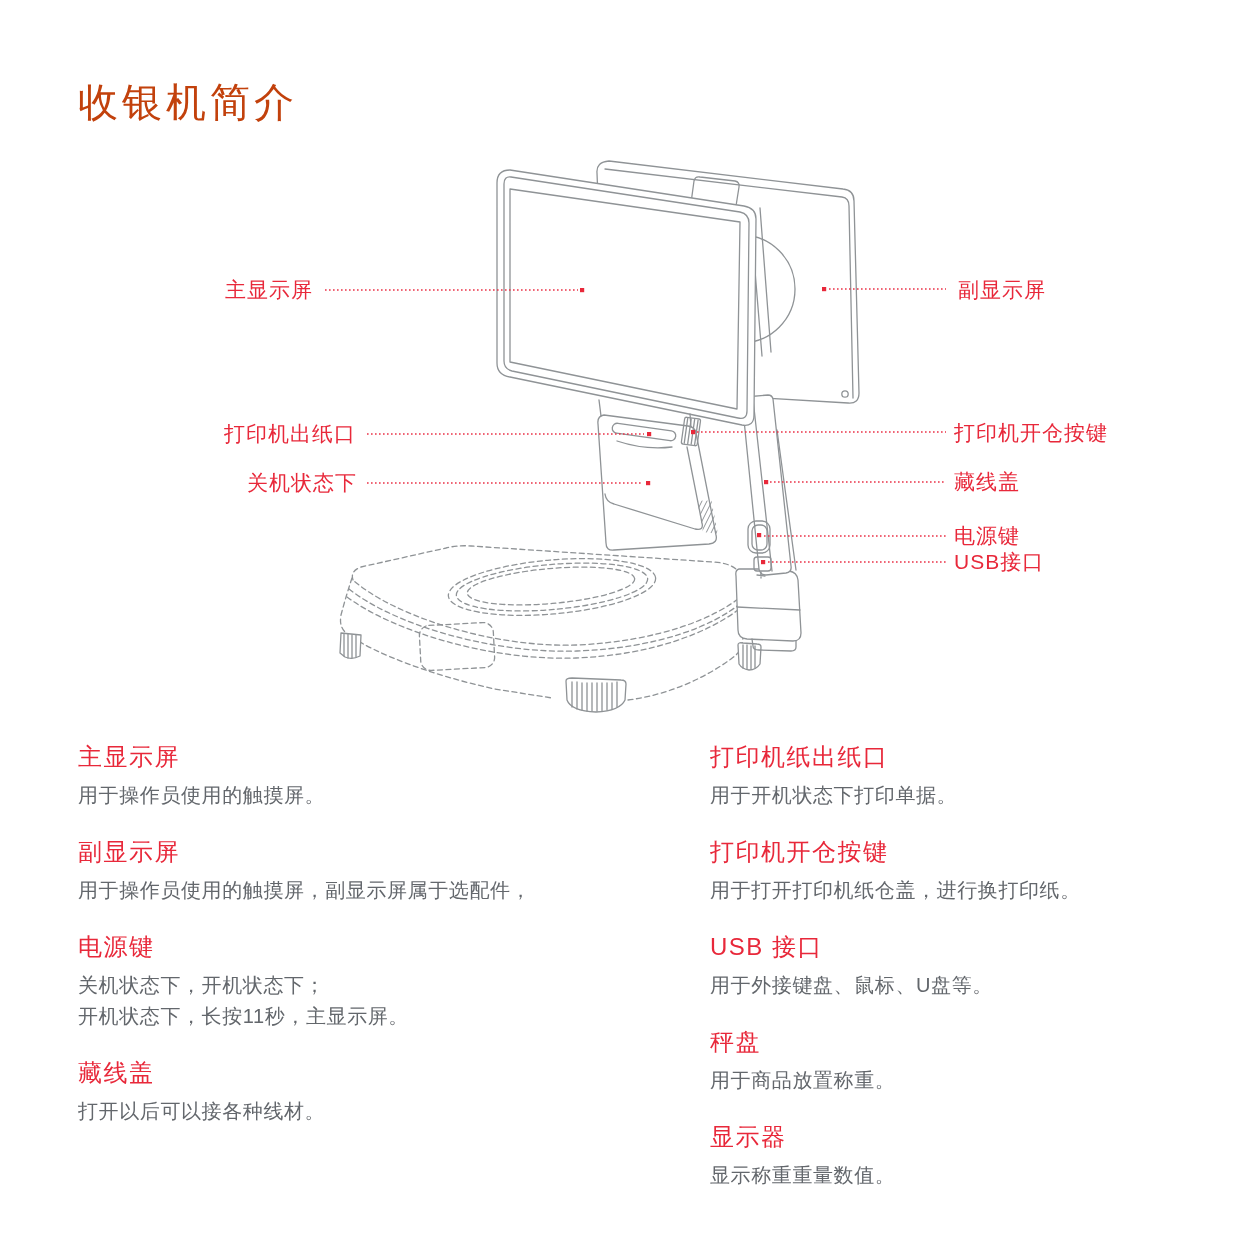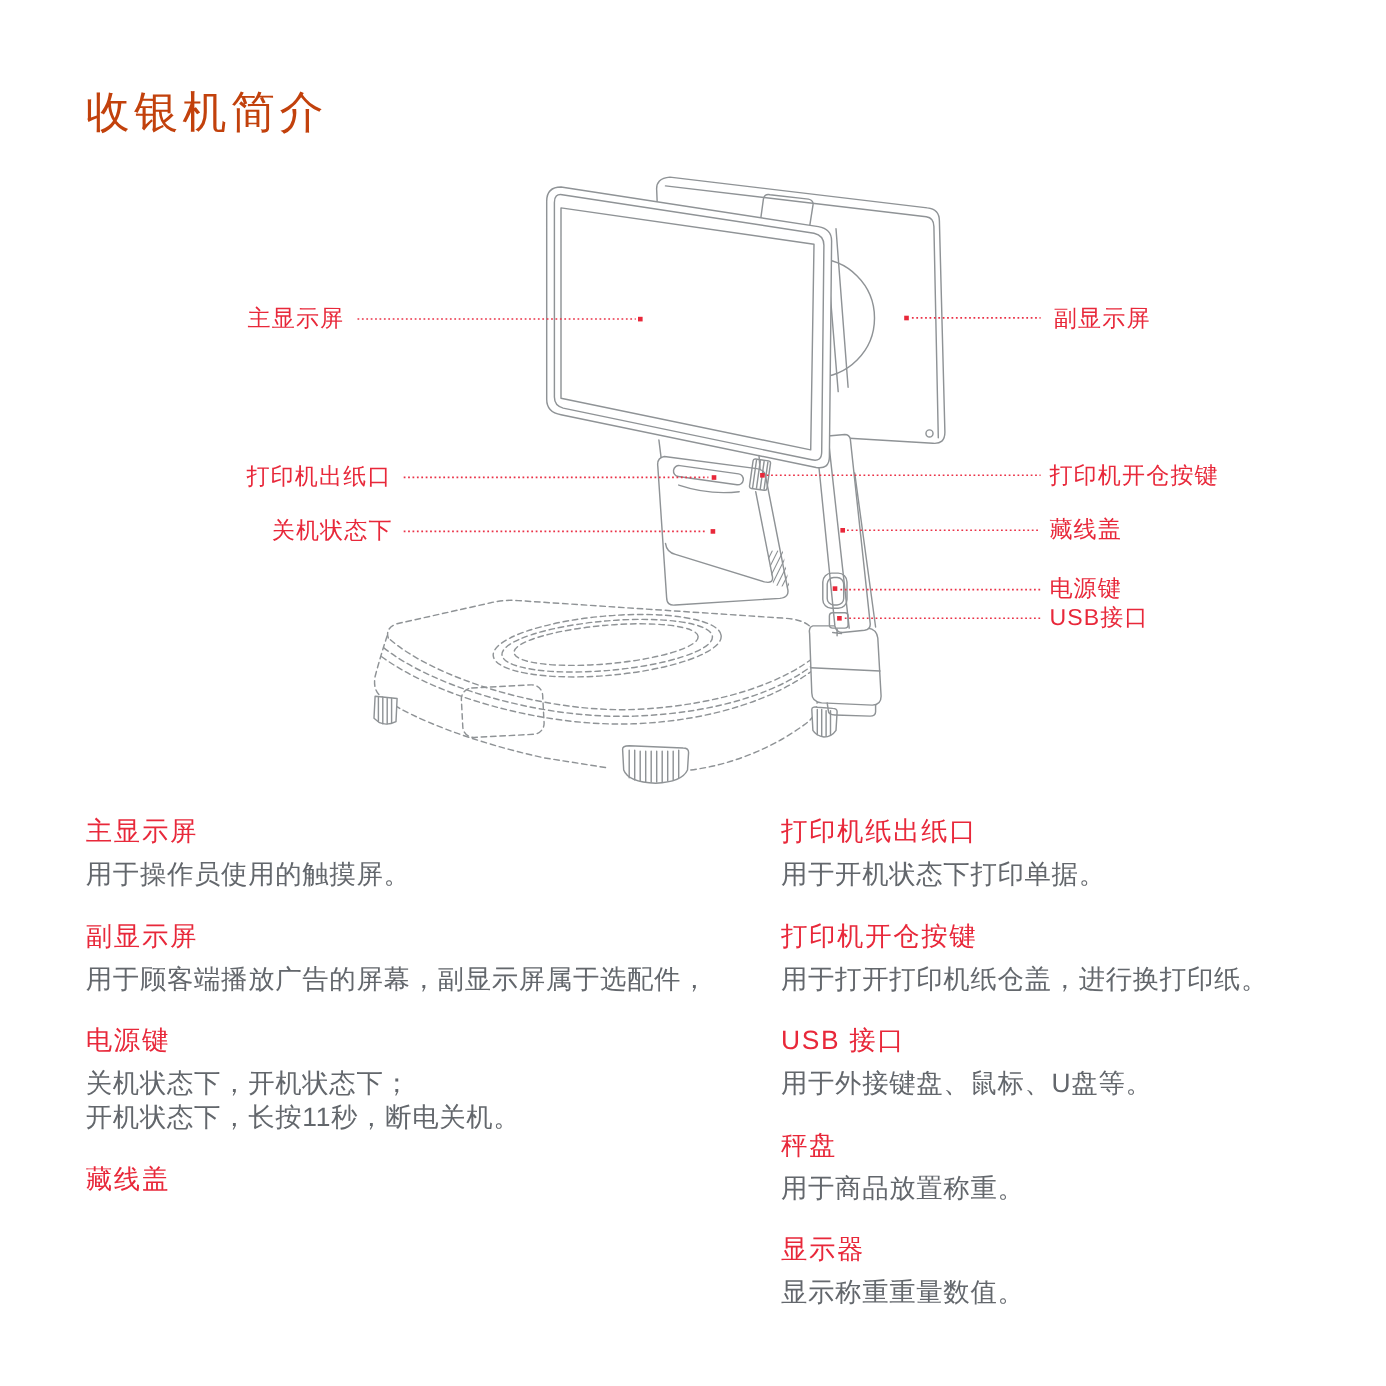--- a/index.html
+++ b/index.html
@@ -22,21 +22,21 @@
   .callout.l{text-align:right;}
   .col{position:absolute;top:742px;width:575px;}
   .col-left{left:78px;}
   .col-right{left:710px;}
   .section{margin:0 0 26px 0;}
   .sec-heading{
     margin:0 0 8px 0;font-size:24px;line-height:30px;font-weight:500;
     letter-spacing:1.5px;color:#e8283a;white-space:nowrap;
   }
   .sec-line{
-    margin:0;font-size:24px;line-height:31px;letter-spacing:0.6px;
+    margin:0;font-size:20px;line-height:31px;letter-spacing:0.6px;
     color:#63676c;white-space:nowrap;
   }
 </style>
 </head>
 <body>
 
 <div class="page-title">收银机简介</div>
 
 <svg id="diagram-svg" width="1260" height="600" viewBox="0 140 1260 600">
   <defs>
@@ -151,29 +151,30 @@
 <div class="callout r" style="left:954px;top:525px;">电源键</div>
 <div class="callout r" style="left:954px;top:551px;text-align:center;">USB接口</div>
 
 <div class="col col-left">
   <div class="section">
     <h3 class="sec-heading">主显示屏</h3>
     <p class="sec-line">用于操作员使用的触摸屏。</p>
   </div>
   <div class="section">
     <h3 class="sec-heading">副显示屏</h3>
-    <p class="sec-line">用于顾客端播放广告的屏幕，副显示屏属于选配件，</p>
+    <p class="sec-line">用于操作员使用的触摸屏，副显示屏属于选配件，</p>
   </div>
   <div class="section">
     <h3 class="sec-heading">电源键</h3>
     <p class="sec-line">关机状态下，开机状态下；</p>
-    <p class="sec-line">开机状态下，长按11秒，断电关机。</p>
+    <p class="sec-line">开机状态下，长按11秒，主显示屏。</p>
   </div>
   <div class="section">
     <h3 class="sec-heading">藏线盖</h3>
+    <p class="sec-line">打开以后可以接各种线材。</p>
   </div>
 </div>
 
 <div class="col col-right">
   <div class="section">
     <h3 class="sec-heading">打印机纸出纸口</h3>
     <p class="sec-line">用于开机状态下打印单据。</p>
   </div>
   <div class="section">
     <h3 class="sec-heading">打印机开仓按键</h3>

